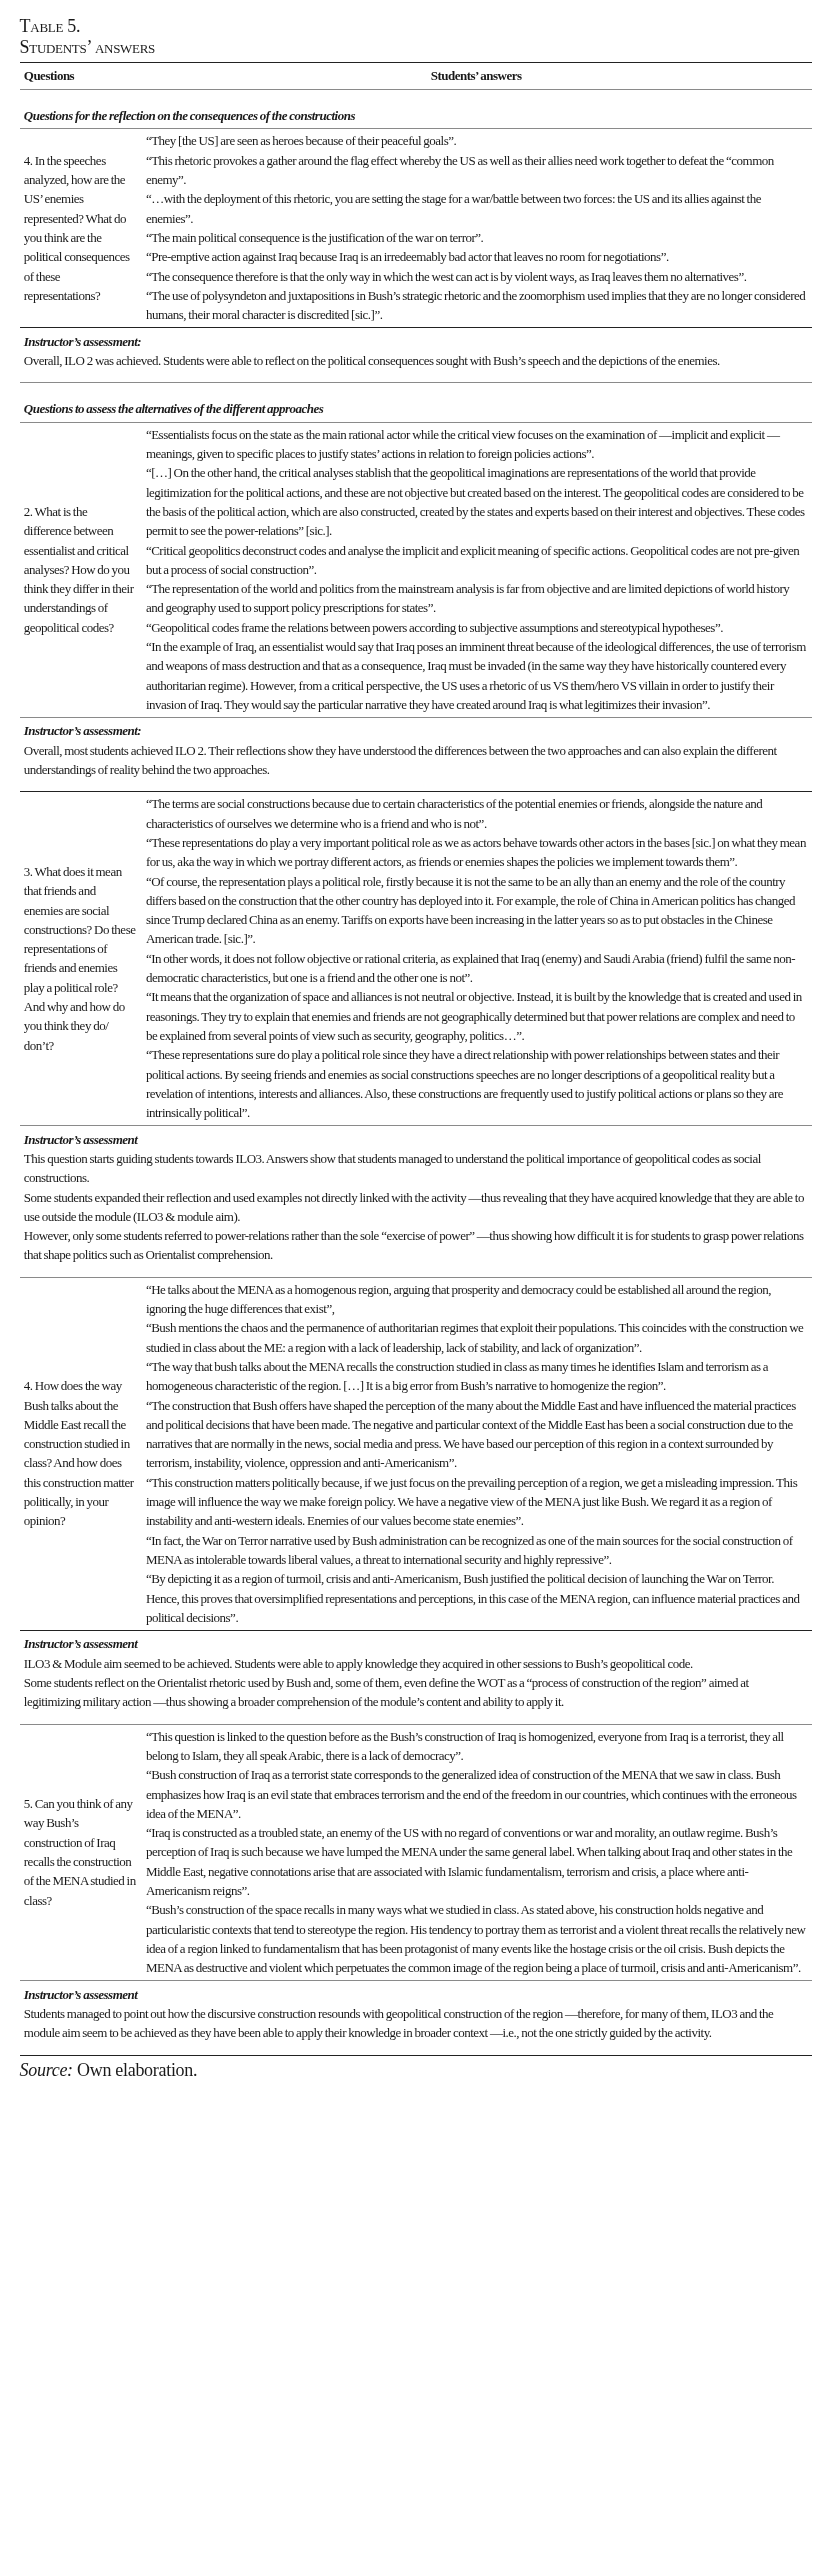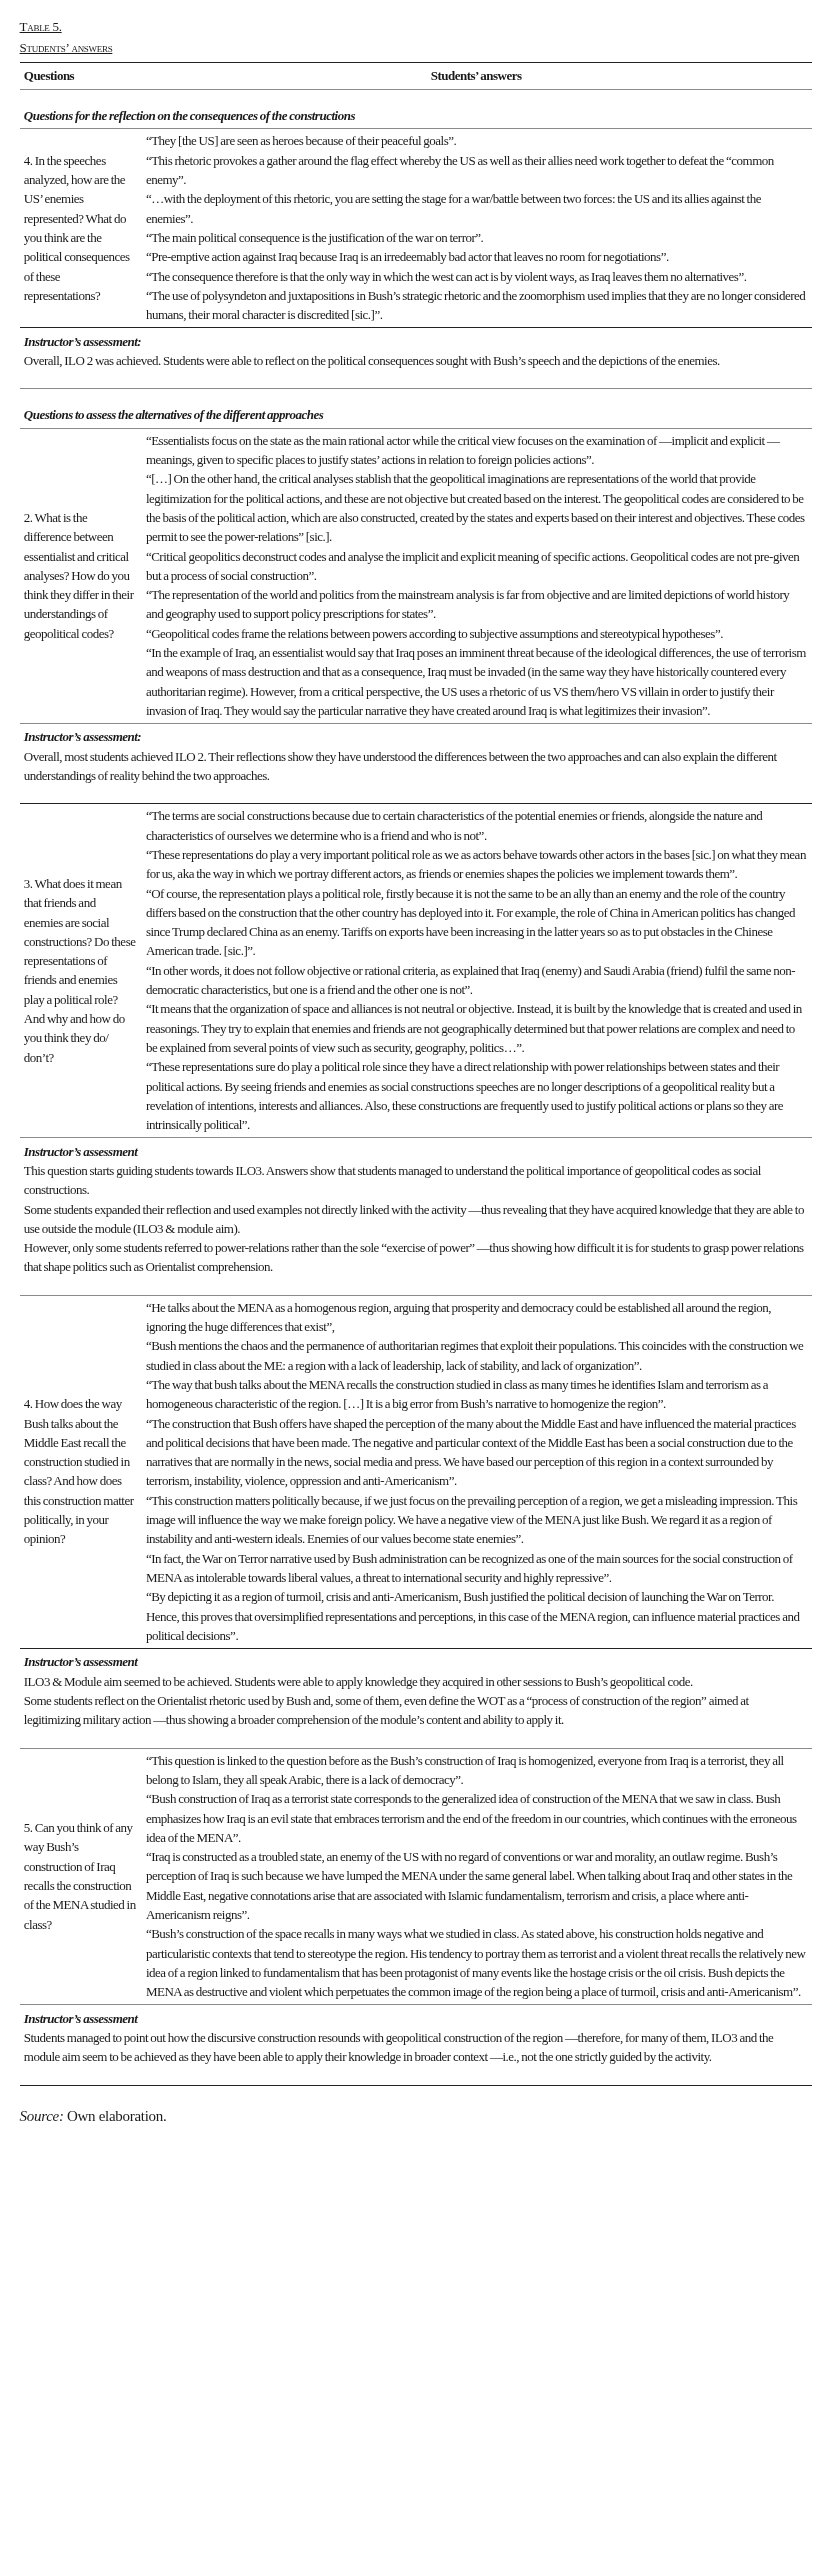--- a/index.html
+++ b/index.html
@@ -2,42 +2,42 @@
 <html style="font-size:8.5px"><head>
 <meta charset="utf-8">
 <style>
   html, body { margin:0; padding:0; background:#ffffff; }
   body {
     width:815px;
     font-family:"Liberation Serif", "DejaVu Serif", serif;
     color:#1a1a1a;
   }
   .page { padding:16px 3.7px 21px 19.6px; width:791px; }
-  .caption { font-size:13px; line-height:21px; font-variant:small-caps; letter-spacing:-0.3px;text-decoration:underline; }
+  .caption { font-size:18px; line-height:21px; font-variant:small-caps; letter-spacing:-0.3px; }
   table { width:791px; border-collapse:collapse; margin-top:4.2px; table-layout:fixed; }
   col.q { width:121px; }
   col.a { width:671px; }
   td, th { vertical-align:middle; padding:0 4.2px 0 4.2px; font-size:13px; line-height:19.3px; letter-spacing:-0.5px; word-spacing:-0.5px; }
   th { font-weight:bold; text-align:left; padding-top:3.2px; padding-bottom:3.2px; }
   th.ans-h { text-align:center; }
   tr.top-rule > * { border-top:1.1px solid #222; }
   tr.header > * { border-bottom:1.6px solid #8a8a8a; }
   tr.section td { font-weight:bold; font-style:italic; padding-top:16px; padding-bottom:3.2px; border-bottom:1.6px solid #8a8a8a; }
   tr.qa td { padding-top:2.1px; padding-bottom:3px; }
   tr.qa td.q { vertical-align:middle; }
   tr.qa td.a { padding-left:5.3px; }
   tr.qa.rule-dark td { border-bottom:1.1px solid #222; }
   tr.qa.rule-grey td { border-bottom:1.6px solid #8a8a8a; }
   .answer { display:block; }
-  tr.assess td { padding-top:3.2px; padding-bottom:18px; }
+  tr.assess td { padding-top:3.2px; padding-bottom:12px; }
   tr.assess.rule-dark td { border-bottom:1.1px solid #222; }
   tr.assess.rule-grey td { border-bottom:1.6px solid #8a8a8a; }
   .assess-title { font-weight:bold; font-style:italic; display:block; }
   .assess-p { display:block; }
-  .source { margin-top:22px; font-size:15px; letter-spacing:-0.3px; }
+  .source { margin-top:4px; font-size:18px; letter-spacing:-0.3px; }
   .source em { font-style:italic; }
 </style>
 </head>
 <body>
 
 <div class="page">
   <div class="caption">Table 5.</div>
   <div class="caption">Students’ answers</div>
 
   <table>

